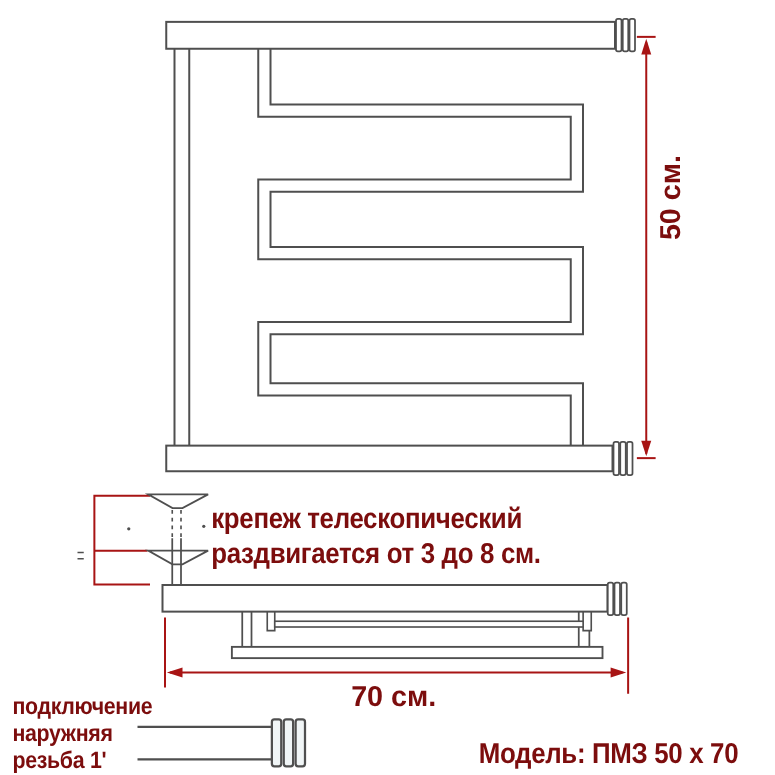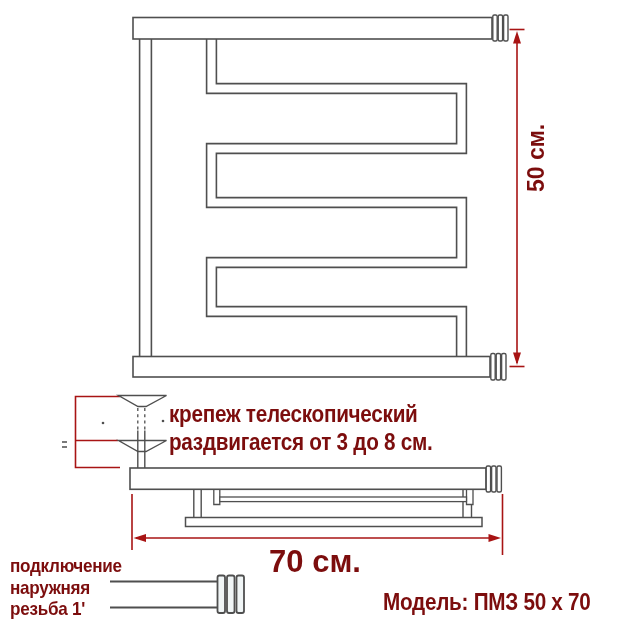--- a/index.html
+++ b/index.html
@@ -23,21 +23,21 @@
   .ringfill{stroke:var(--line-gray);fill:#f0f5f6;}
   .lbl{
     position:absolute;font-weight:700;color:var(--accent-red);
     white-space:nowrap;font-family:"Liberation Sans",sans-serif;
   }
   .cond{transform:scaleX(0.9);transform-origin:0 0;letter-spacing:-0.3px;}
   #lbl-50{left:491px;top:145px;width:90px;height:26px;line-height:26px;
           text-align:center;font-size:23px;transform:rotate(-90deg);}
   #note1{left:169px;top:401px;font-size:23px;}
   #note2{left:169px;top:429px;font-size:23px;}
-  #lbl-70{left:269px;top:544px;width:92px;text-align:center;font-size:31px;}
+  #lbl-70{left:269px;top:544px;width:92px;text-align:center;font-size:23px;}
   #conn1{left:10px;top:555px;font-size:19px;}
   #conn2{left:10px;top:577px;font-size:19px;}
   #conn3{left:10px;top:598px;font-size:19px;}
   #model{left:383px;top:589px;font-size:23px;}
 </style>
 </head>
 <body>
 
 <div class="canvas">
 

